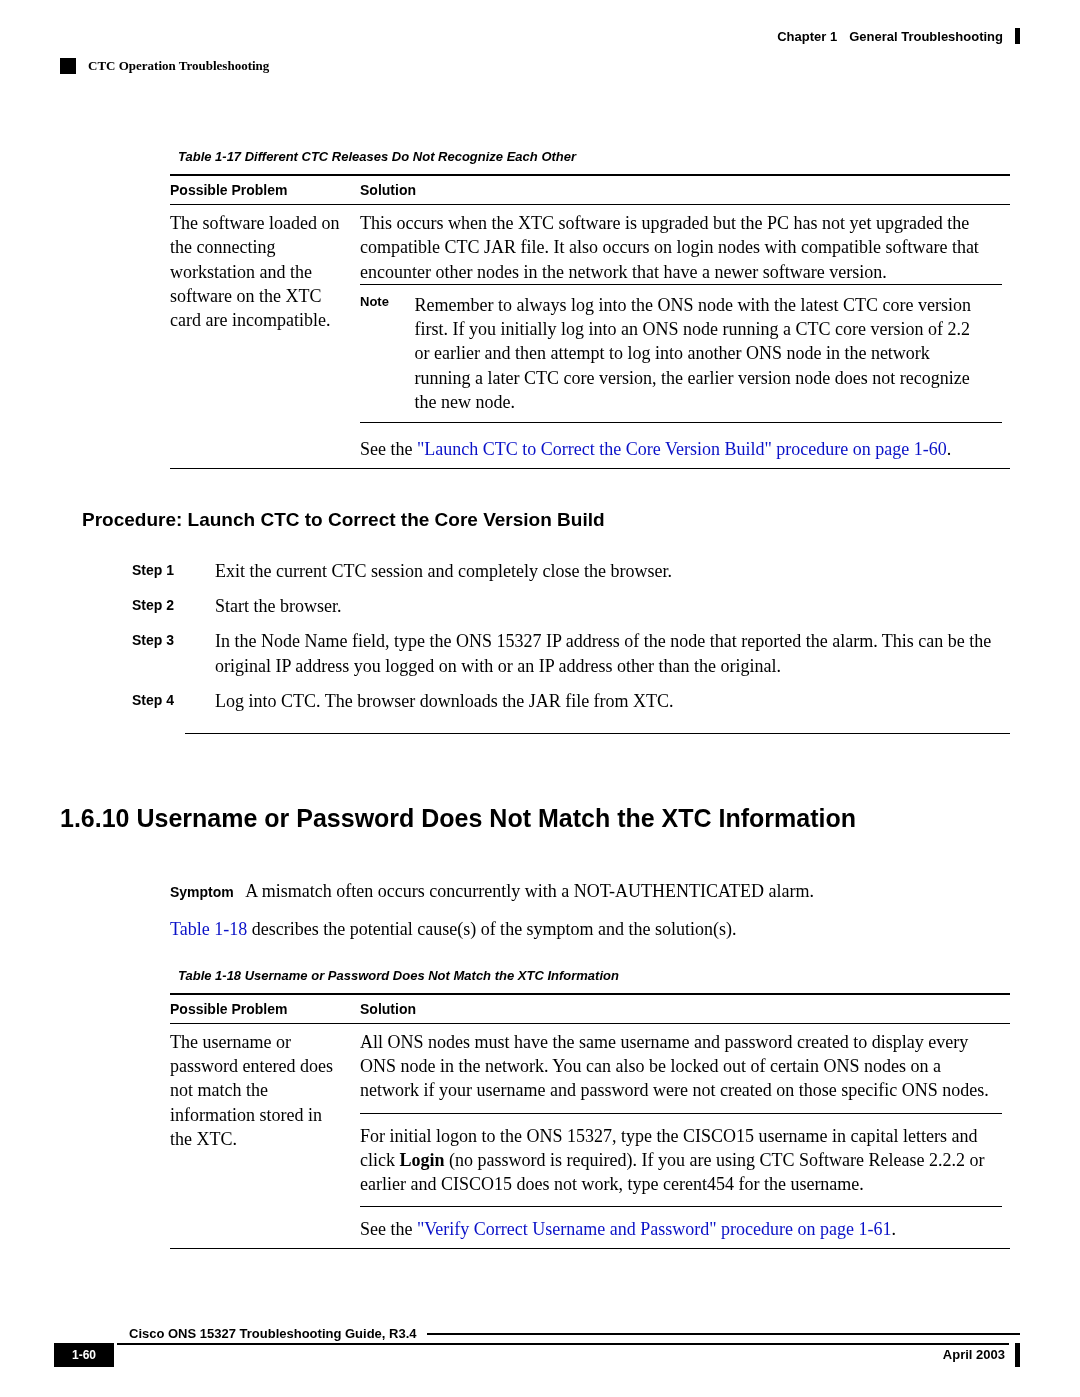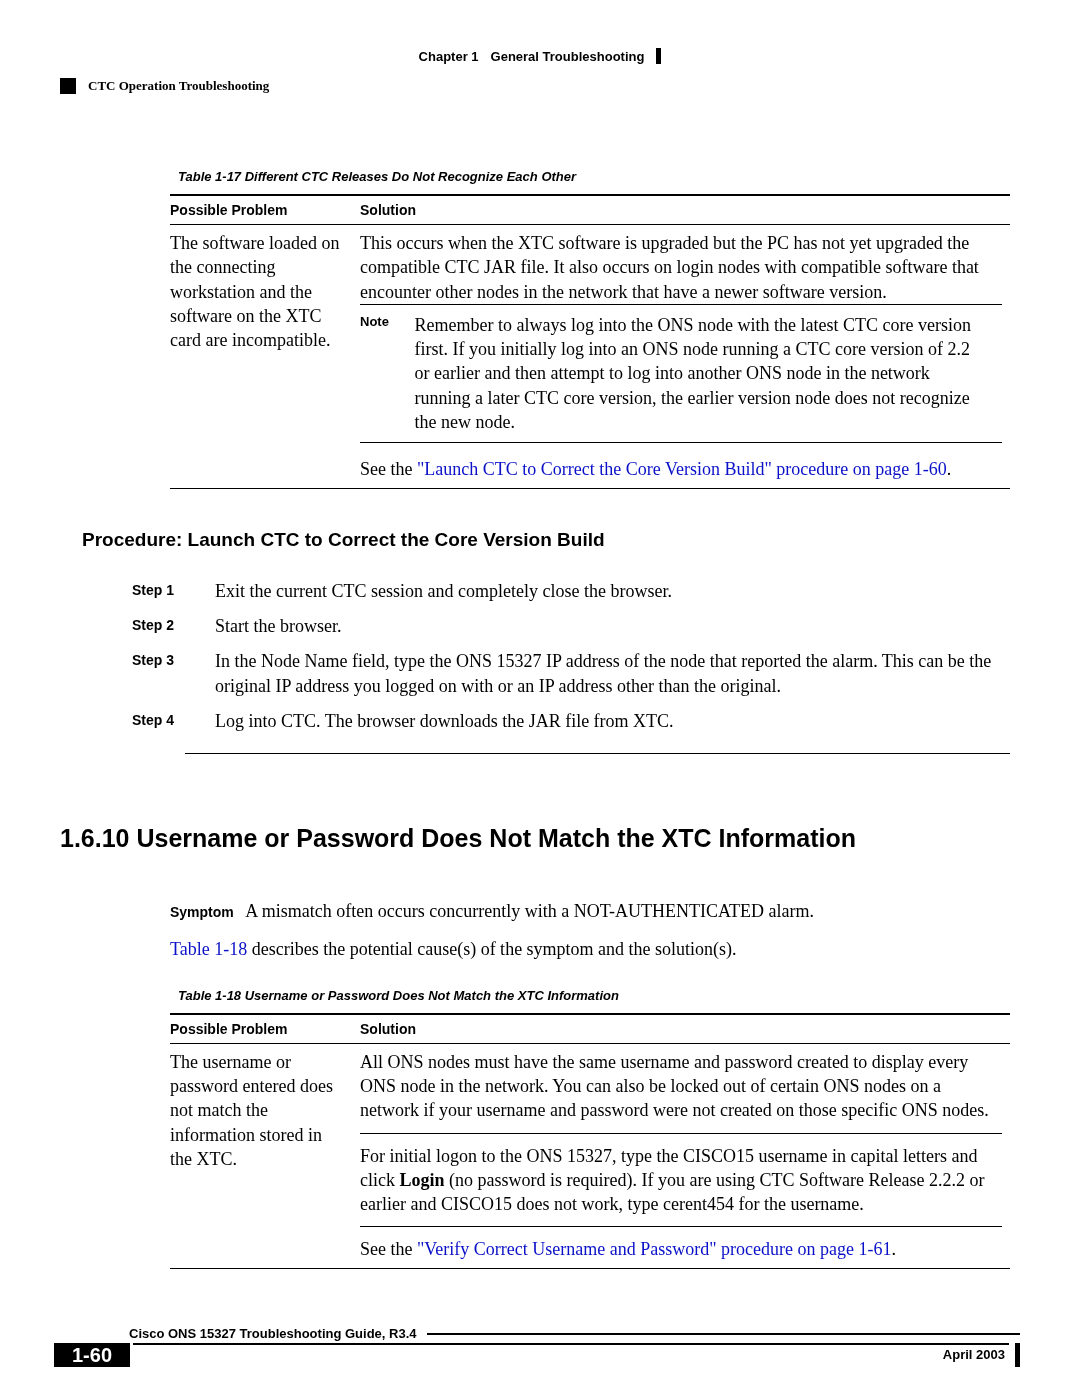--- a/index.html
+++ b/index.html
@@ -12,26 +12,25 @@
     color: #000;
     position: relative;
   }
   .page {
     padding: 28px 60px 45px 60px;
     position: relative;
     height: 100%;
   }
   .header-row {
     display: flex;
-    justify-content: center;
-    align-items: center;
-    font-family: Arial, Helvetica, sans-serif;
-    font-size: 13px;
-    font-weight: bold;
-    margin-top: 20px;
+    justify-content: flex-end;
+    align-items: center;
+    font-family: Arial, Helvetica, sans-serif;
+    font-size: 13px;
+    font-weight: bold;
   }
   .header-right {
     display: flex;
     align-items: center;
     gap: 12px;
   }
   .header-bar-right {
     width: 5px;
     height: 16px;
     background: #000;
@@ -188,21 +187,21 @@
     display: flex;
     margin-top: 2px;
     align-items: stretch;
     height: 24px;
   }
   .page-num-box {
     background: #000;
     color: #fff;
     font-family: Arial, Helvetica, sans-serif;
     font-weight: bold;
-    font-size: 20px;
+    font-size: 12px;
     padding: 3px 18px;
     display: flex;
     align-items: center;
   }
   .footer-spacer {
     flex: 1;
     border-top: 2px solid #000;
     margin-left: 3px;
   }
   .footer-date {

